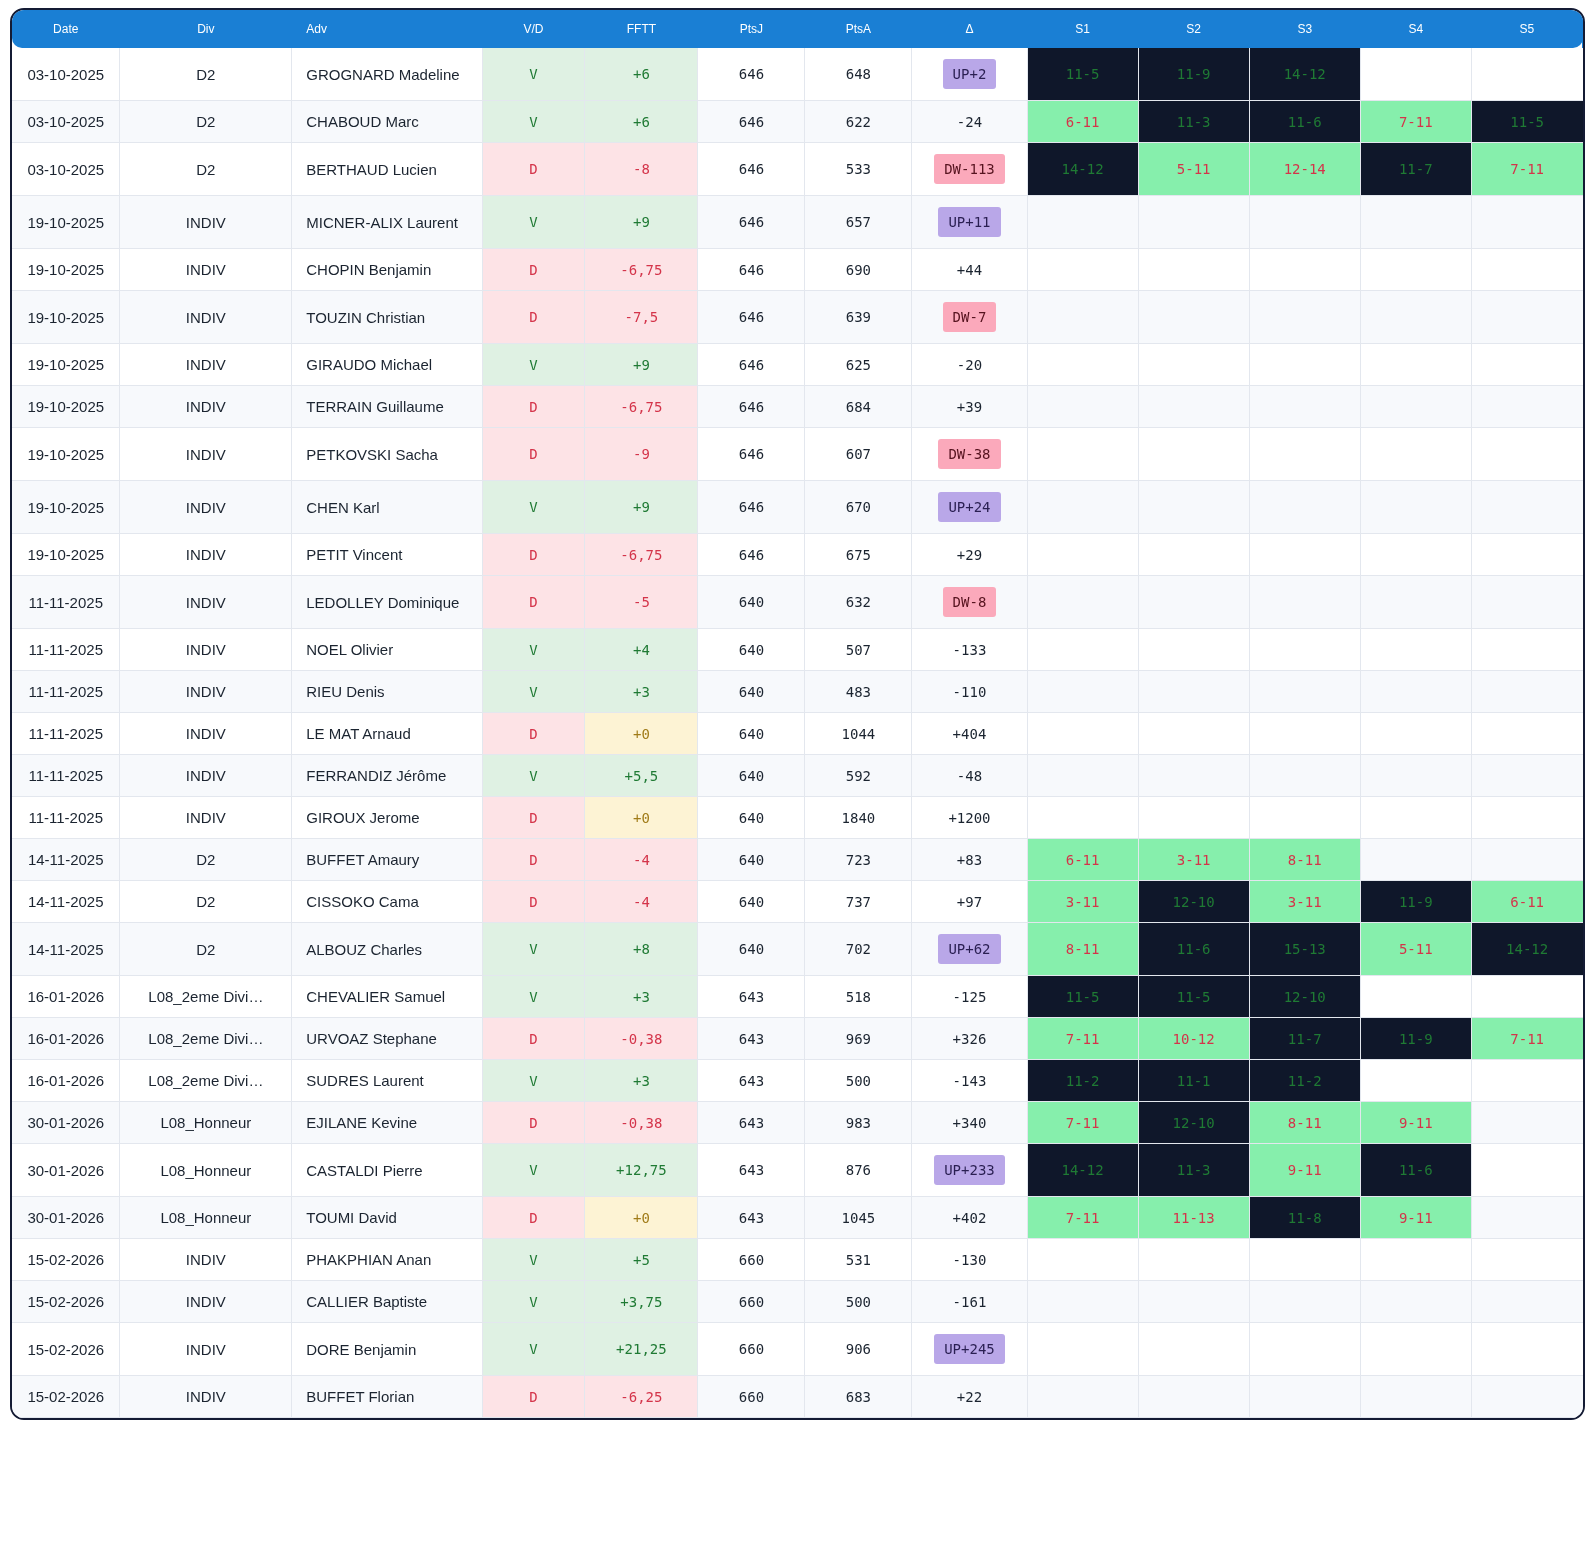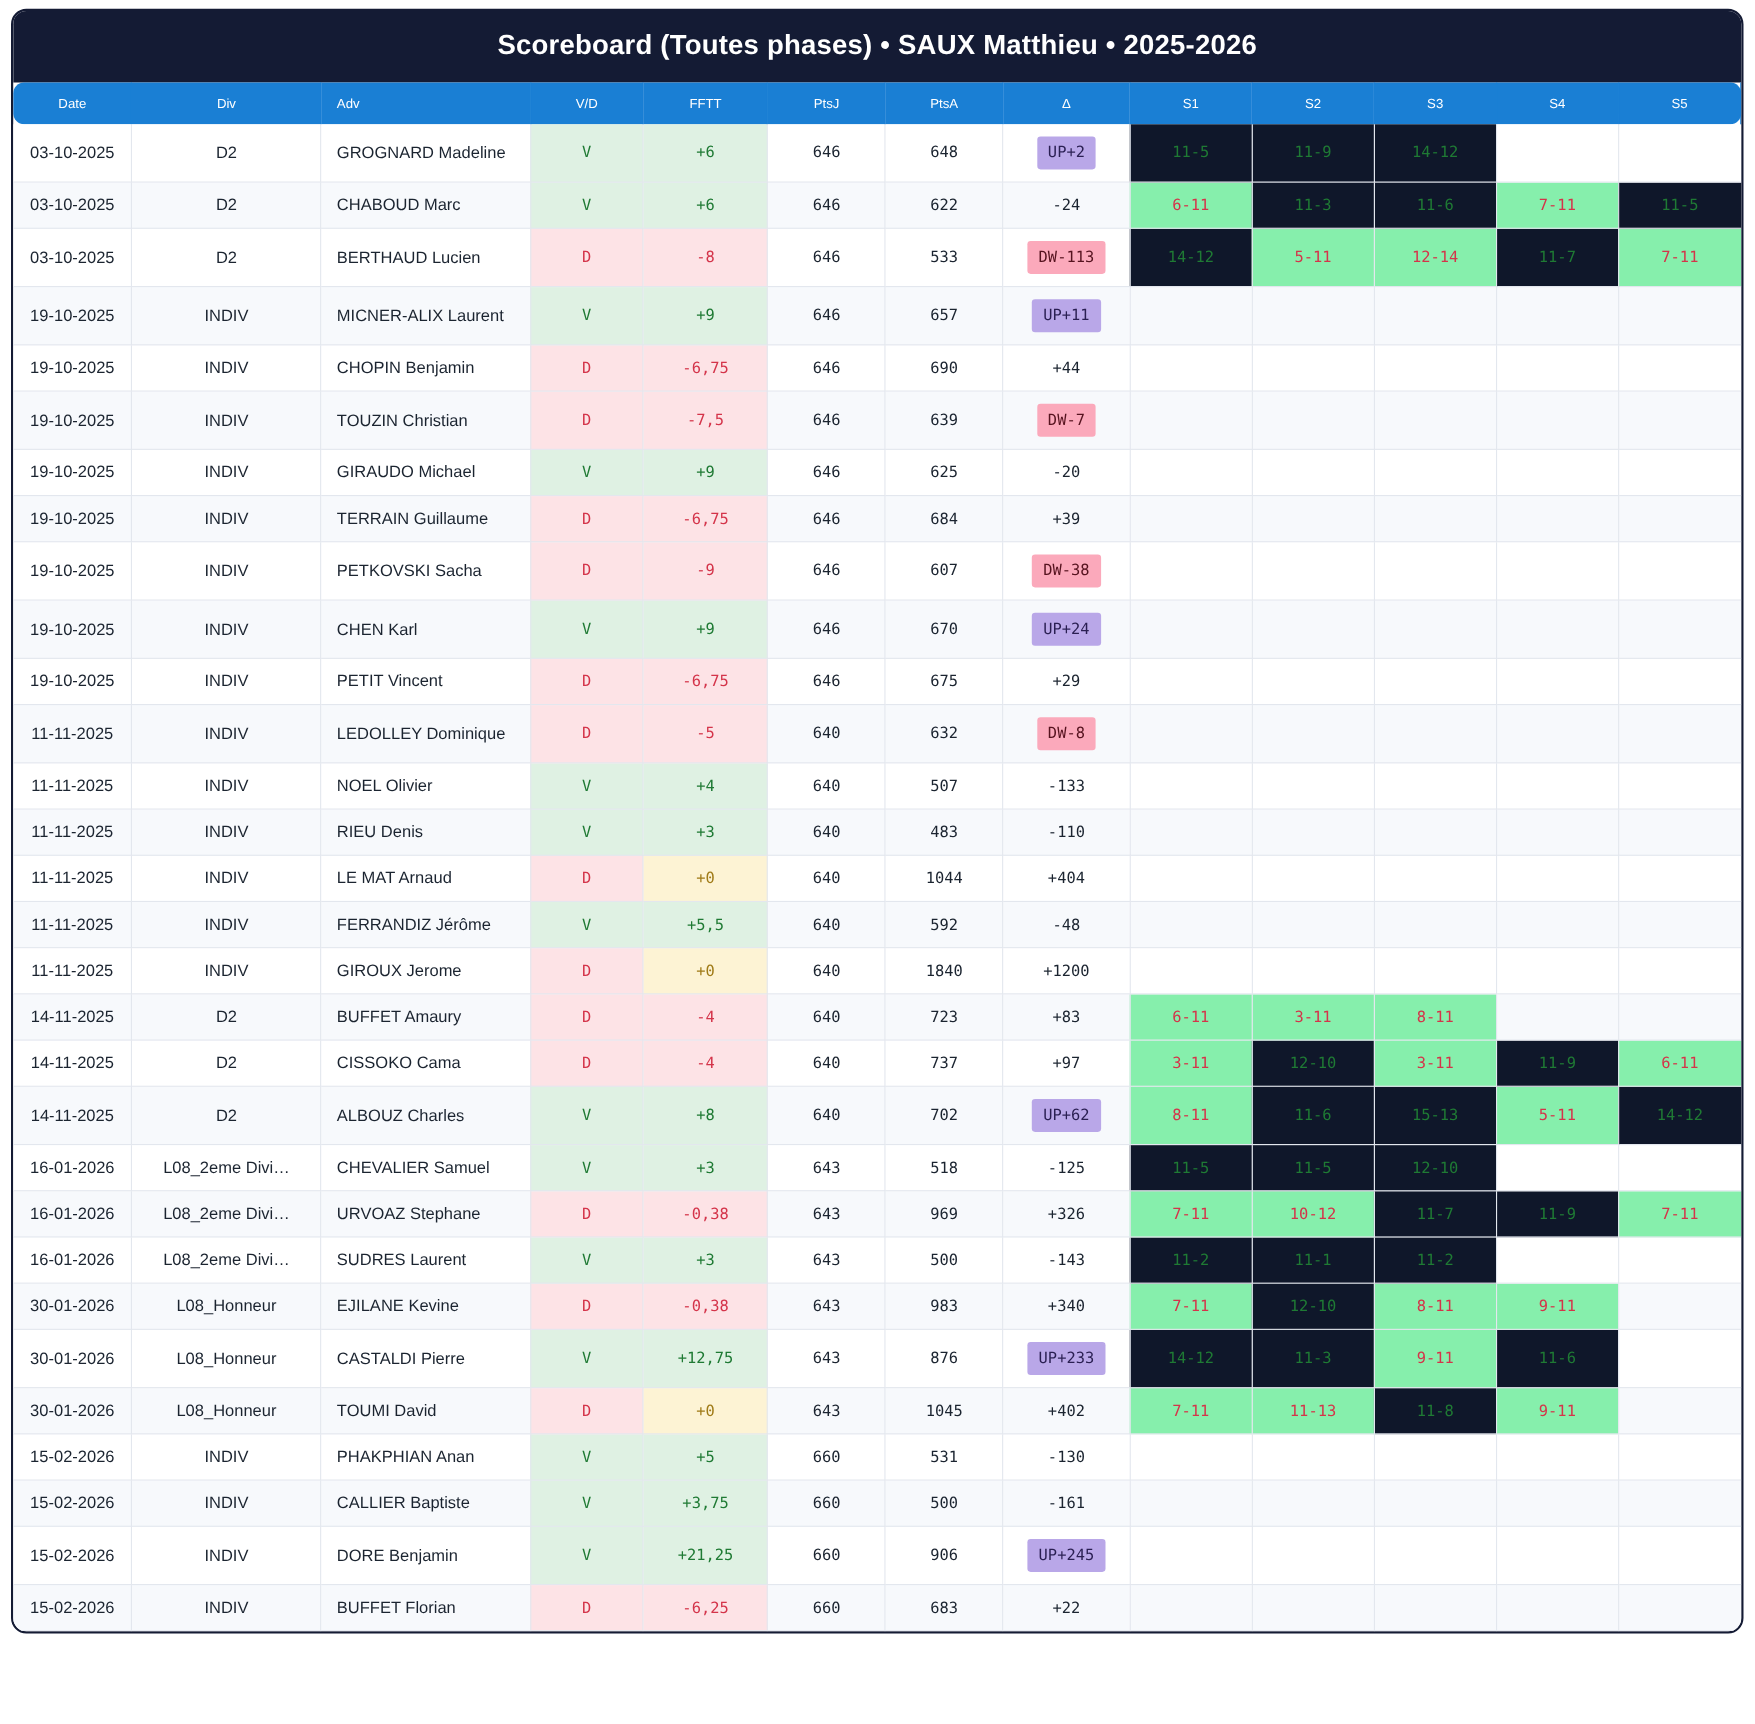--- a/index.html
+++ b/index.html
@@ -89,21 +89,20 @@
   .set-win { background: #0f172a; color: #1f7a34; }
   .set-loss { background: #86efac; color: #d4344a; }
   .set-empty { background: #ffffff; }
   .set-empty.alt { background: #f7f9fc; }
 </style>
 </head>
 <body>
 
 <div class="page">
   <div class="card">
-    <div class="title-bar">Scoreboard (Toutes phases) • SAUX Matthieu • 2025-2026</div>
     <table>
       <thead>
         <tr>
           <th class="c-date">Date</th>
           <th class="c-div">Div</th>
           <th class="c-adv">Adv</th>
           <th class="c-vd">V/D</th>
           <th class="c-ffit">FFTT</th>
           <th class="c-ptsj">PtsJ</th>
           <th class="c-ptsa">PtsA</th>

